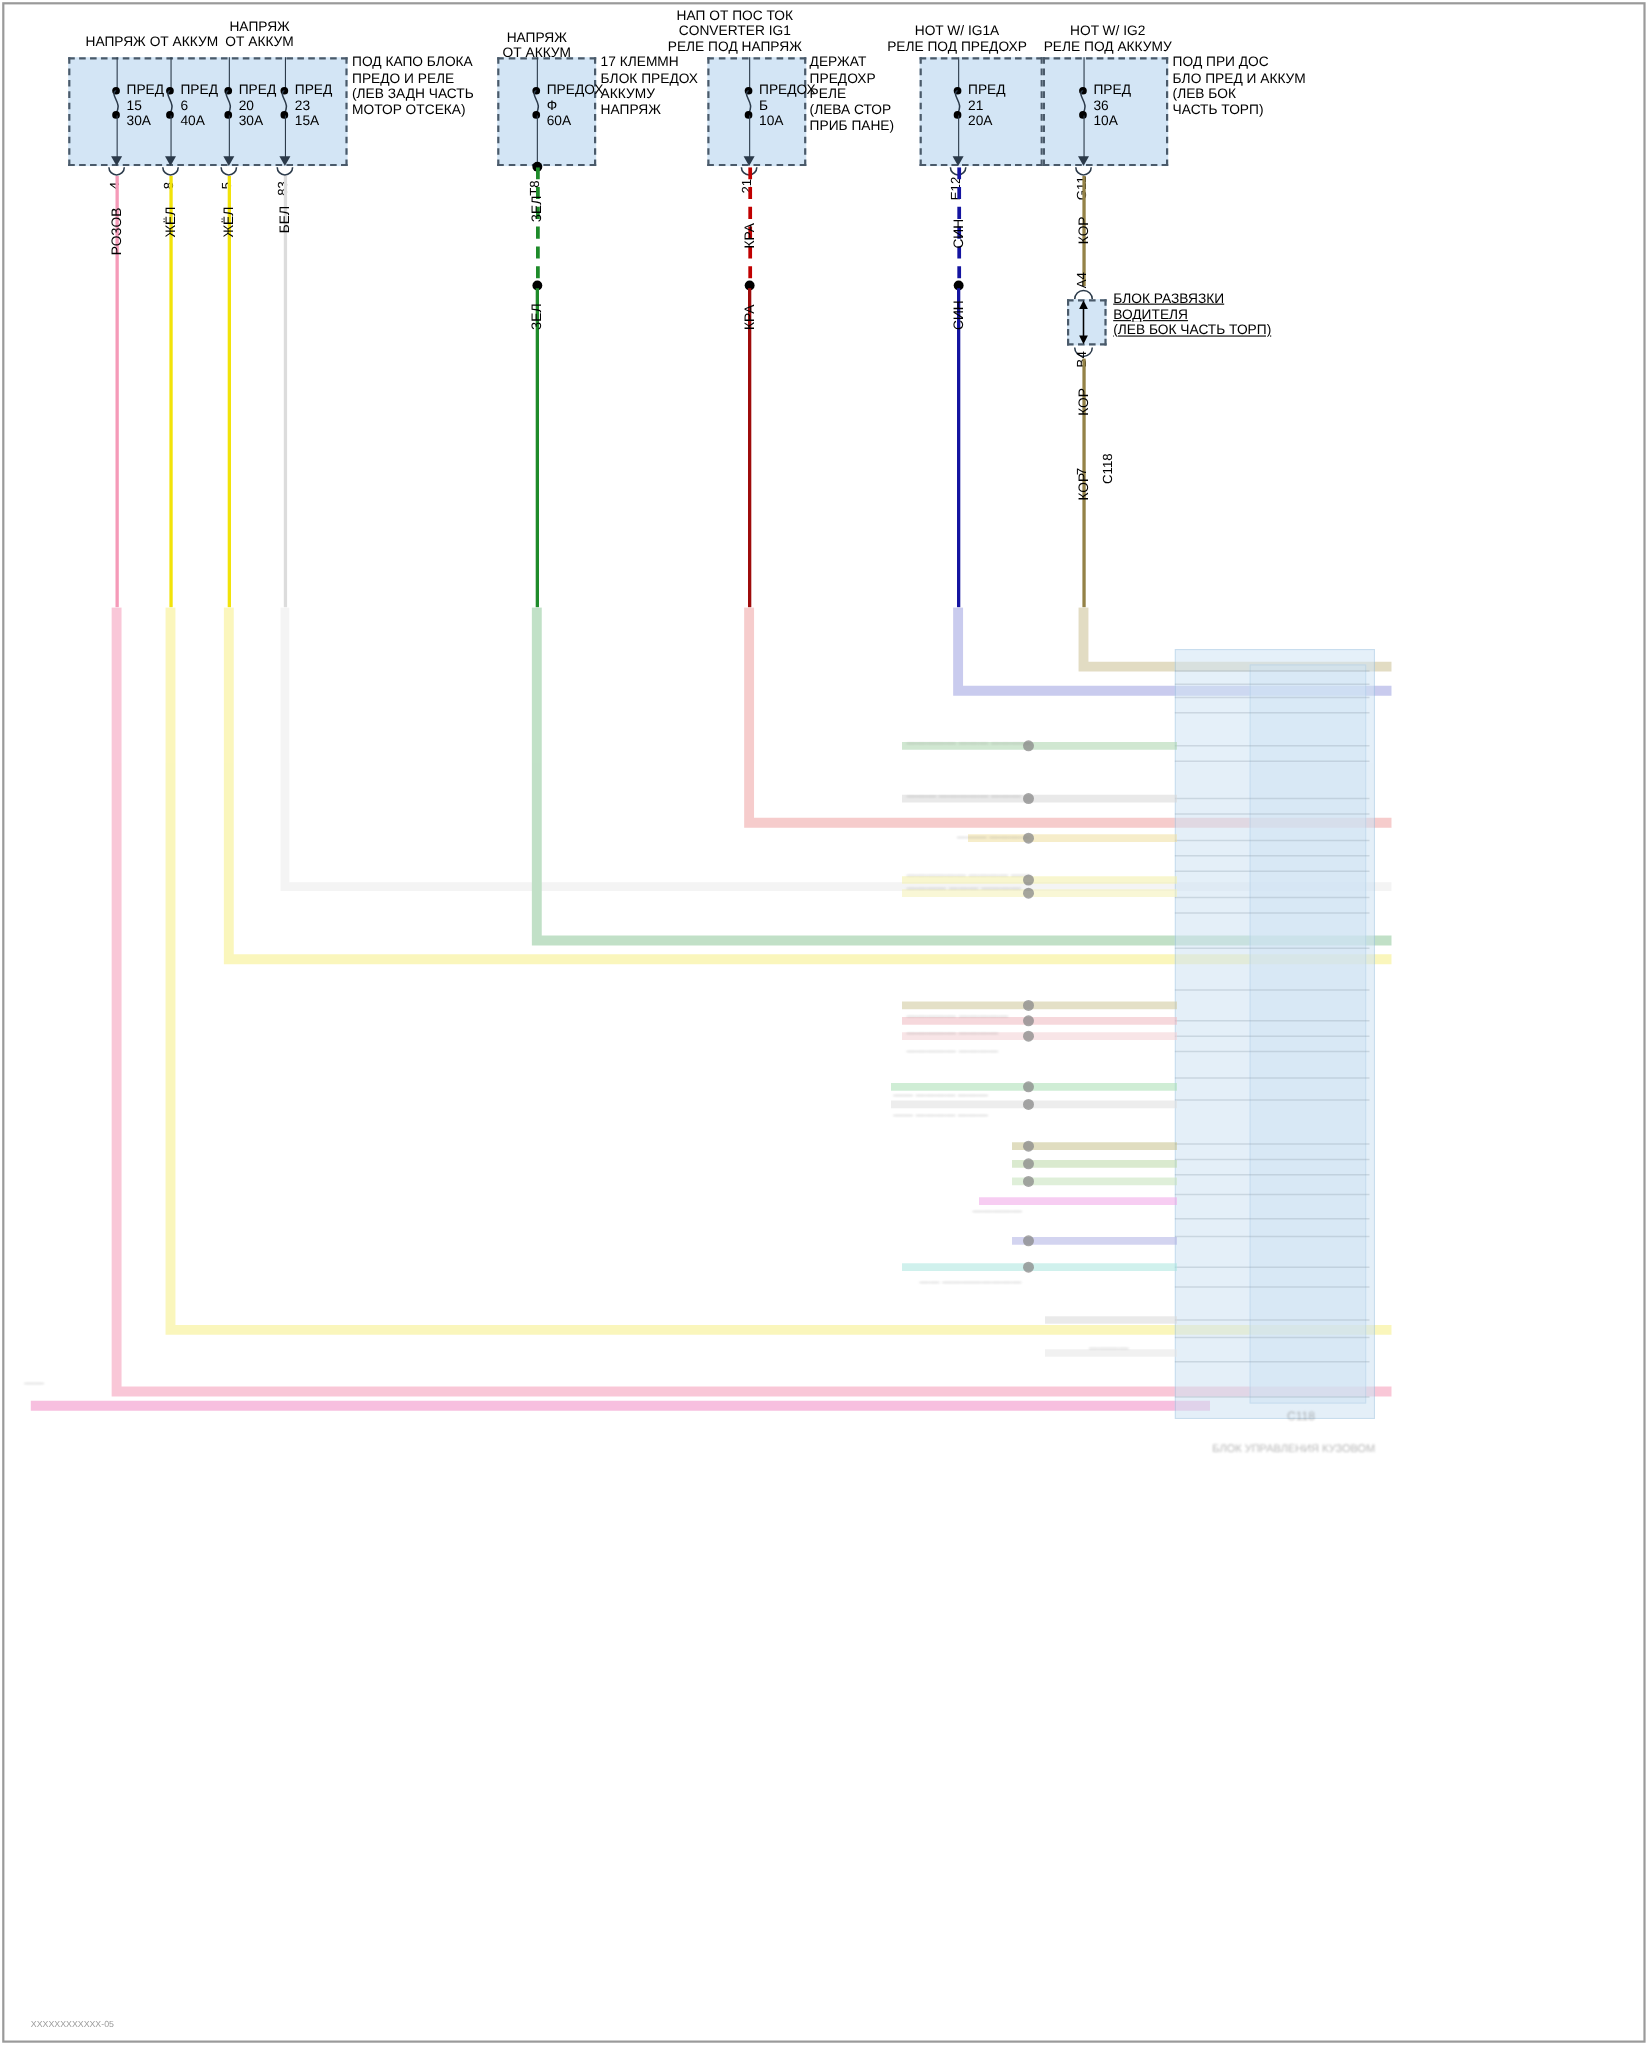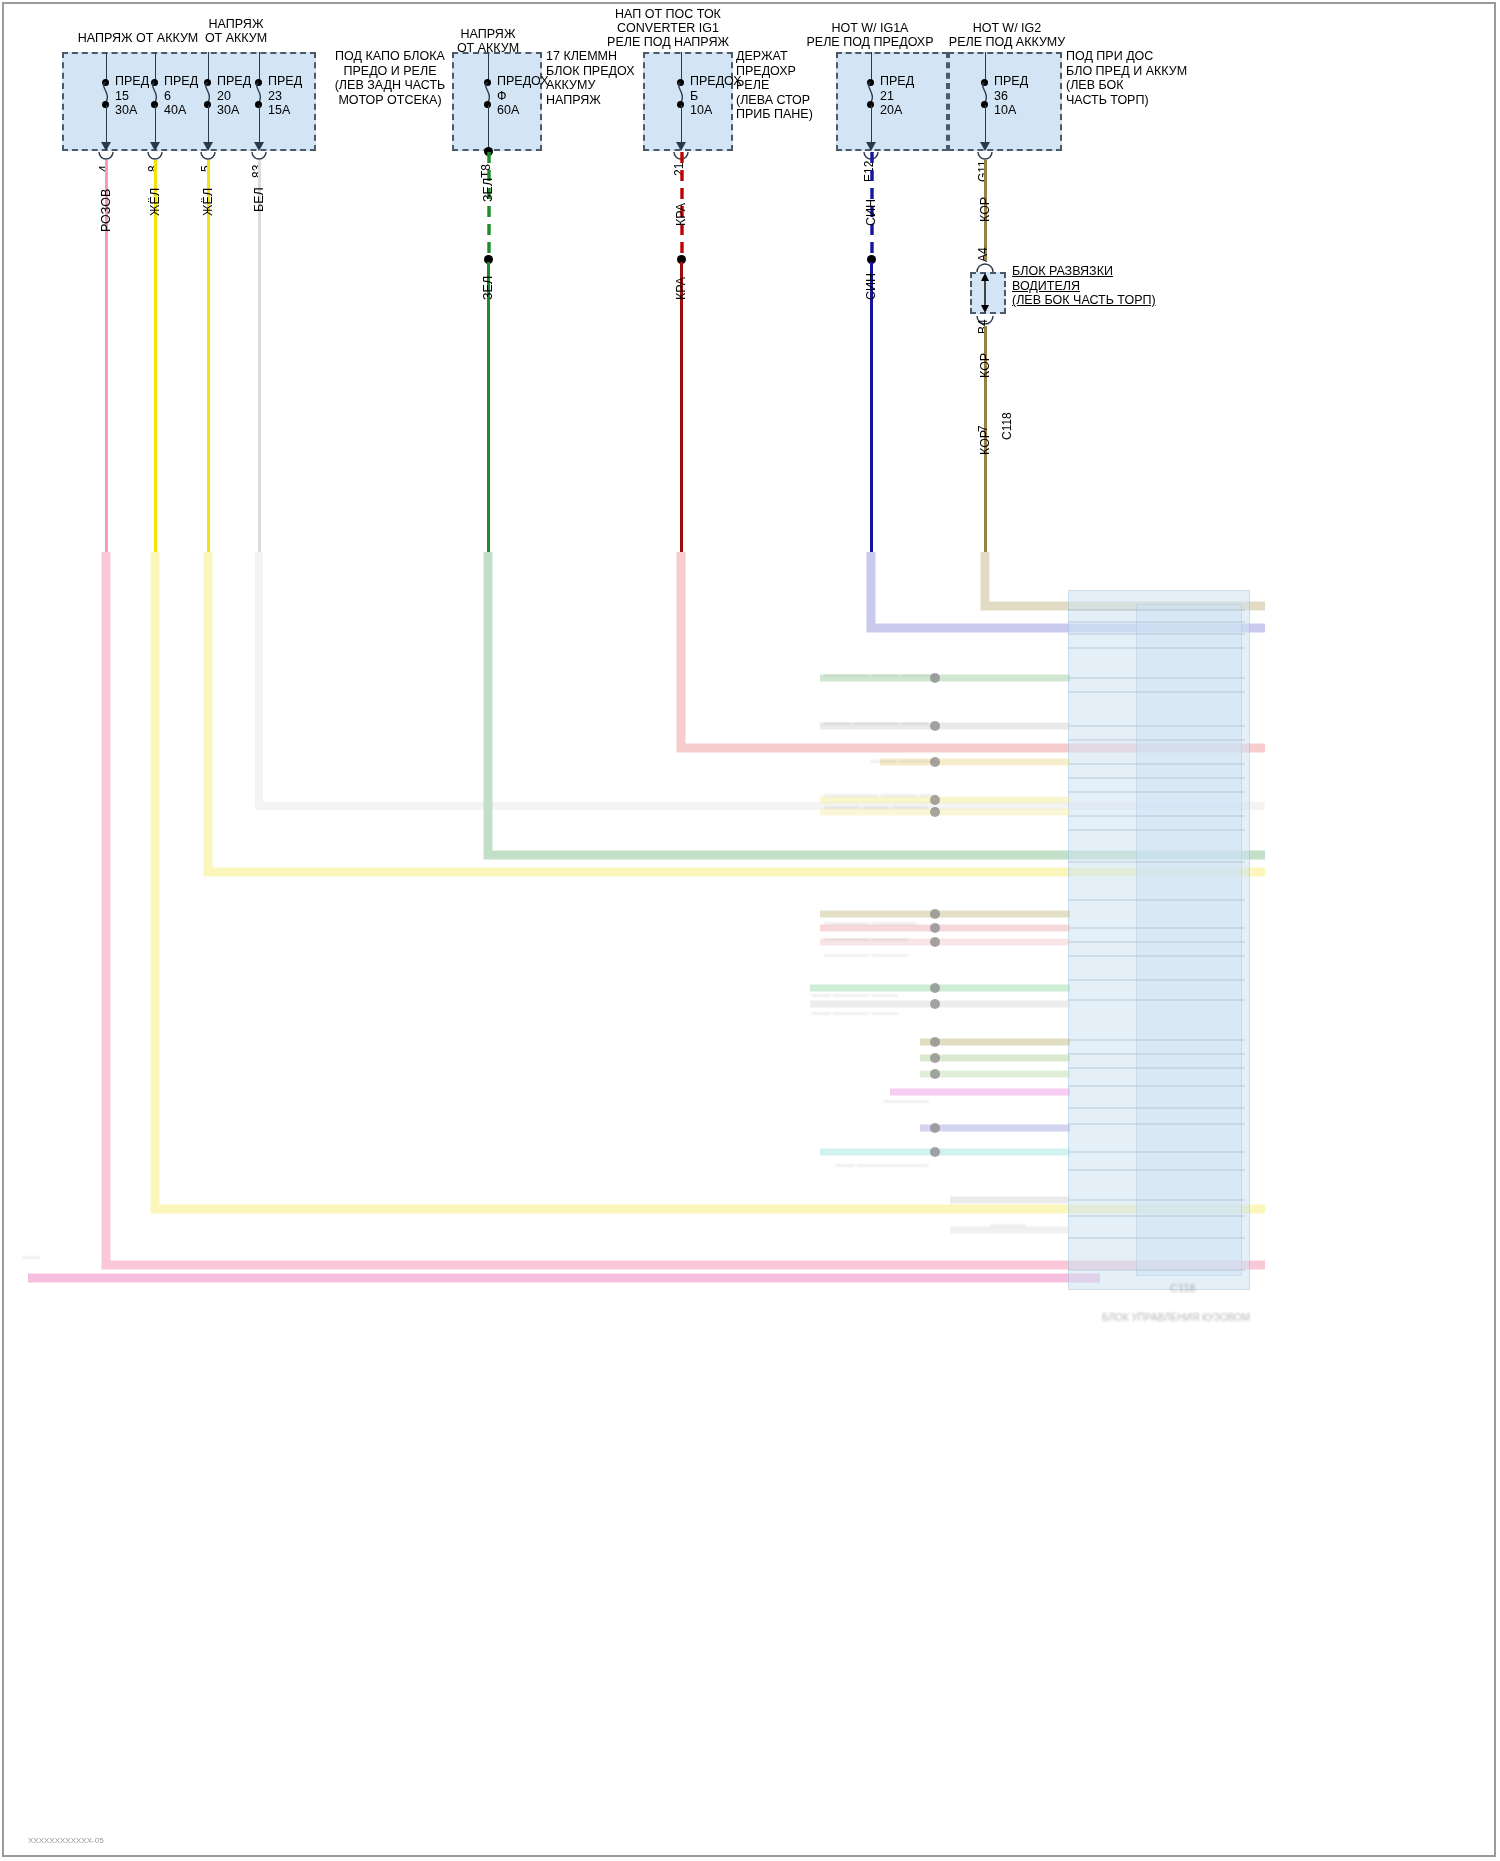--- a/index.html
+++ b/index.html
@@ -171,21 +171,21 @@
 <div id="diagram">
 
   <div class="page-frame"></div>
 
   <div class="supply-label" style="left:38px; top:31px; width:200px;">НАПРЯЖ ОТ АККУМ</div>
   <div class="supply-label" style="left:186px; top:17px; width:100px;">НАПРЯЖ
 ОТ АККУМ</div>
 
   <div class="fusebox" style="left:62px; top:52px; width:254px; height:99px;"></div>
 
-  <div class="box-desc" style="left:320px; top:49px; width:140px;text-align:center;">ПОД КАПО БЛОКА
+  <div class="box-desc" style="left:320px; top:49px; width:140px;">ПОД КАПО БЛОКА
 ПРЕДО И РЕЛЕ
 (ЛЕВ ЗАДН ЧАСТЬ
 МОТОР ОТСЕКА)</div>
 
   <div class="feed-line" style="left:106px; top:52px; height:30px;"></div>
   <div class="dot" style="left:102px; top:79px;"></div>
   <svg class="squiggle" style="left:98px; top:82px;" width="18" height="22" viewBox="0 0 18 22">
     <path d="M7.5 0 C 1 5, 14 11, 7.5 21" stroke="#2b3a4a" stroke-width="1.4" fill="none"></path>
   </svg>
   <div class="dot" style="left:102px; top:101px;"></div>

